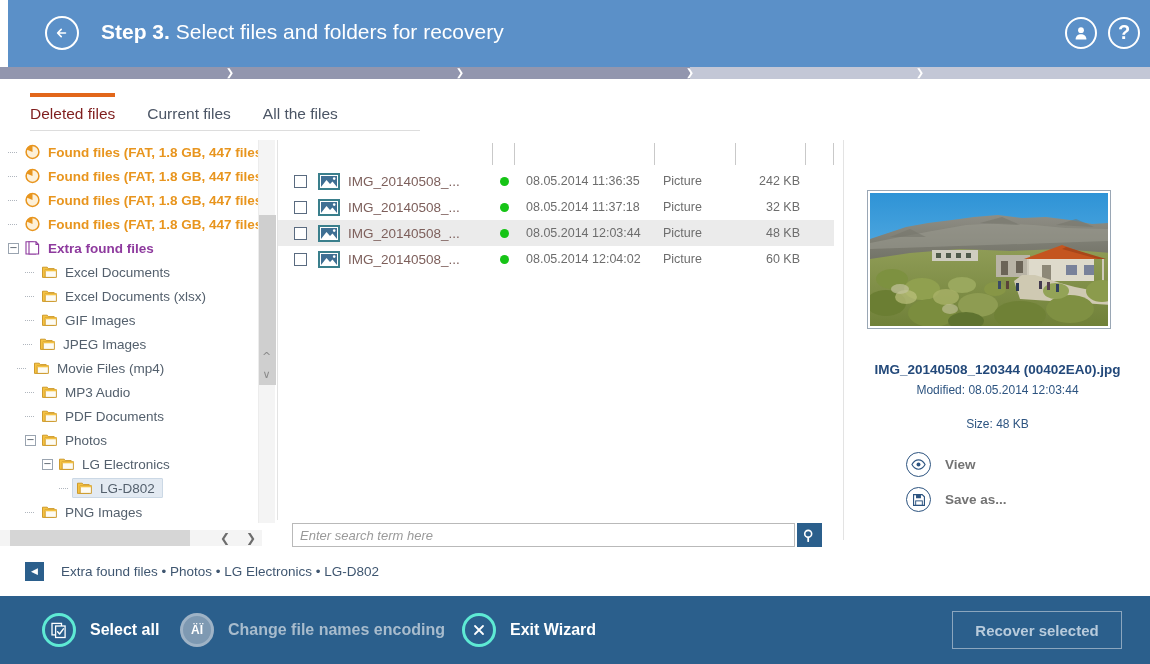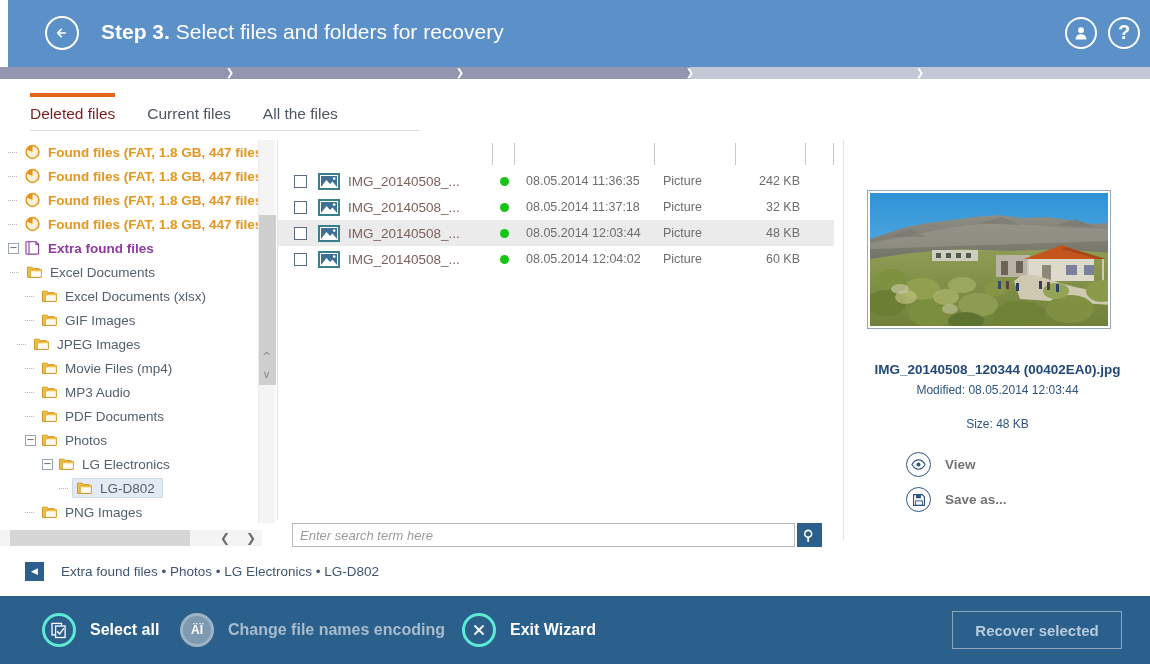--- a/index.html
+++ b/index.html
@@ -476,21 +476,21 @@
         <span class="tree-toggle">−</span>
         <span class="selbox" style="display:inline-flex;align-items:center">
           <svg class="ico" viewBox="0 0 17 16">
             <path d="M2 1.8 H9 L11.6 4.4 V14 H2 Z" fill="#ffffff" stroke="#8e3a9e" stroke-width="1.1"></path>
             <path d="M5 1.8 H12 L14.6 4.4 V14 H5 Z" fill="#ffffff" stroke="#8e3a9e" stroke-width="1.1"></path>
             <path d="M12 1.8 V4.4 H14.6" fill="none" stroke="#8e3a9e" stroke-width="1.1"></path>
           </svg>
           <span class="tree-label-extra">Extra found files</span>
         </span>
       </div>
-      <div class="tree-row" style="padding-left: 10px; align-items: center;">
+      <div class="tree-row" style="padding-left: 25px; align-items: center;">
         <span class="tree-dots"></span>
         <span class="selbox" style="display:inline-flex;align-items:center">
           <svg class="ico" viewBox="0 0 17 16">
             <path d="M1.5 3.2 H6.2 L7.4 4.6 H13.2 V13.4 H1.5 Z" fill="#f5c242" stroke="#c99321" stroke-width="0.9"></path>
             <path d="M4.2 5.6 H15.4 V13.4 H4.2 Z" fill="#fdfbf3" stroke="#c99321" stroke-width="0.9"></path>
             <path d="M4.2 5.6 H15.4 V7.3 H4.2 Z" fill="#f5c242"></path>
           </svg>
           <span class="tree-label">Excel Documents</span>
         </span>
       </div>
@@ -509,32 +509,32 @@
         <span class="tree-dots"></span>
         <span class="selbox" style="display:inline-flex;align-items:center">
           <svg class="ico" viewBox="0 0 17 16">
             <path d="M1.5 3.2 H6.2 L7.4 4.6 H13.2 V13.4 H1.5 Z" fill="#f5c242" stroke="#c99321" stroke-width="0.9"></path>
             <path d="M4.2 5.6 H15.4 V13.4 H4.2 Z" fill="#fdfbf3" stroke="#c99321" stroke-width="0.9"></path>
             <path d="M4.2 5.6 H15.4 V7.3 H4.2 Z" fill="#f5c242"></path>
           </svg>
           <span class="tree-label">GIF Images</span>
         </span>
       </div>
+      <div class="tree-row" style="padding-left: 23px;">
+        <span class="tree-dots"></span>
+        <span class="selbox" style="display:inline-flex;align-items:center">
+          <svg class="ico" viewBox="0 0 17 16">
+            <path d="M1.5 3.2 H6.2 L7.4 4.6 H13.2 V13.4 H1.5 Z" fill="#f5c242" stroke="#c99321" stroke-width="0.9"></path>
+            <path d="M4.2 5.6 H15.4 V13.4 H4.2 Z" fill="#fdfbf3" stroke="#c99321" stroke-width="0.9"></path>
+            <path d="M4.2 5.6 H15.4 V7.3 H4.2 Z" fill="#f5c242"></path>
+          </svg>
+          <span class="tree-label">JPEG Images</span>
+        </span>
+      </div>
       <div class="tree-row" style="padding-left: 17px;">
-        <span class="tree-dots"></span>
-        <span class="selbox" style="display:inline-flex;align-items:center">
-          <svg class="ico" viewBox="0 0 17 16">
-            <path d="M1.5 3.2 H6.2 L7.4 4.6 H13.2 V13.4 H1.5 Z" fill="#f5c242" stroke="#c99321" stroke-width="0.9"></path>
-            <path d="M4.2 5.6 H15.4 V13.4 H4.2 Z" fill="#fdfbf3" stroke="#c99321" stroke-width="0.9"></path>
-            <path d="M4.2 5.6 H15.4 V7.3 H4.2 Z" fill="#f5c242"></path>
-          </svg>
-          <span class="tree-label">JPEG Images</span>
-        </span>
-      </div>
-      <div class="tree-row" style="padding-left: 25px;">
         <span class="tree-dots"></span>
         <span class="selbox" style="display:inline-flex;align-items:center">
           <svg class="ico" viewBox="0 0 17 16">
             <path d="M1.5 3.2 H6.2 L7.4 4.6 H13.2 V13.4 H1.5 Z" fill="#f5c242" stroke="#c99321" stroke-width="0.9"></path>
             <path d="M4.2 5.6 H15.4 V13.4 H4.2 Z" fill="#fdfbf3" stroke="#c99321" stroke-width="0.9"></path>
             <path d="M4.2 5.6 H15.4 V7.3 H4.2 Z" fill="#f5c242"></path>
           </svg>
           <span class="tree-label">Movie Files (mp4)</span>
         </span>
       </div>

